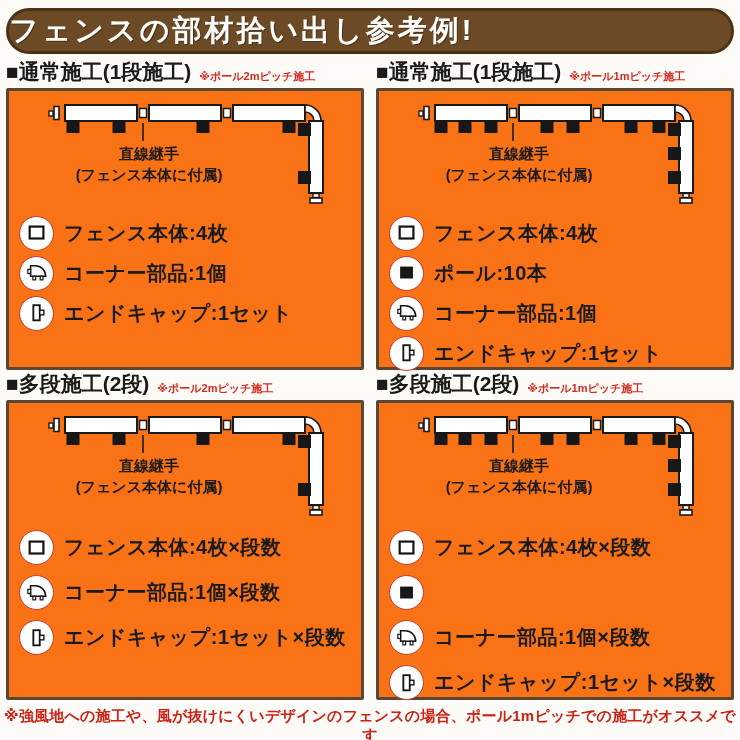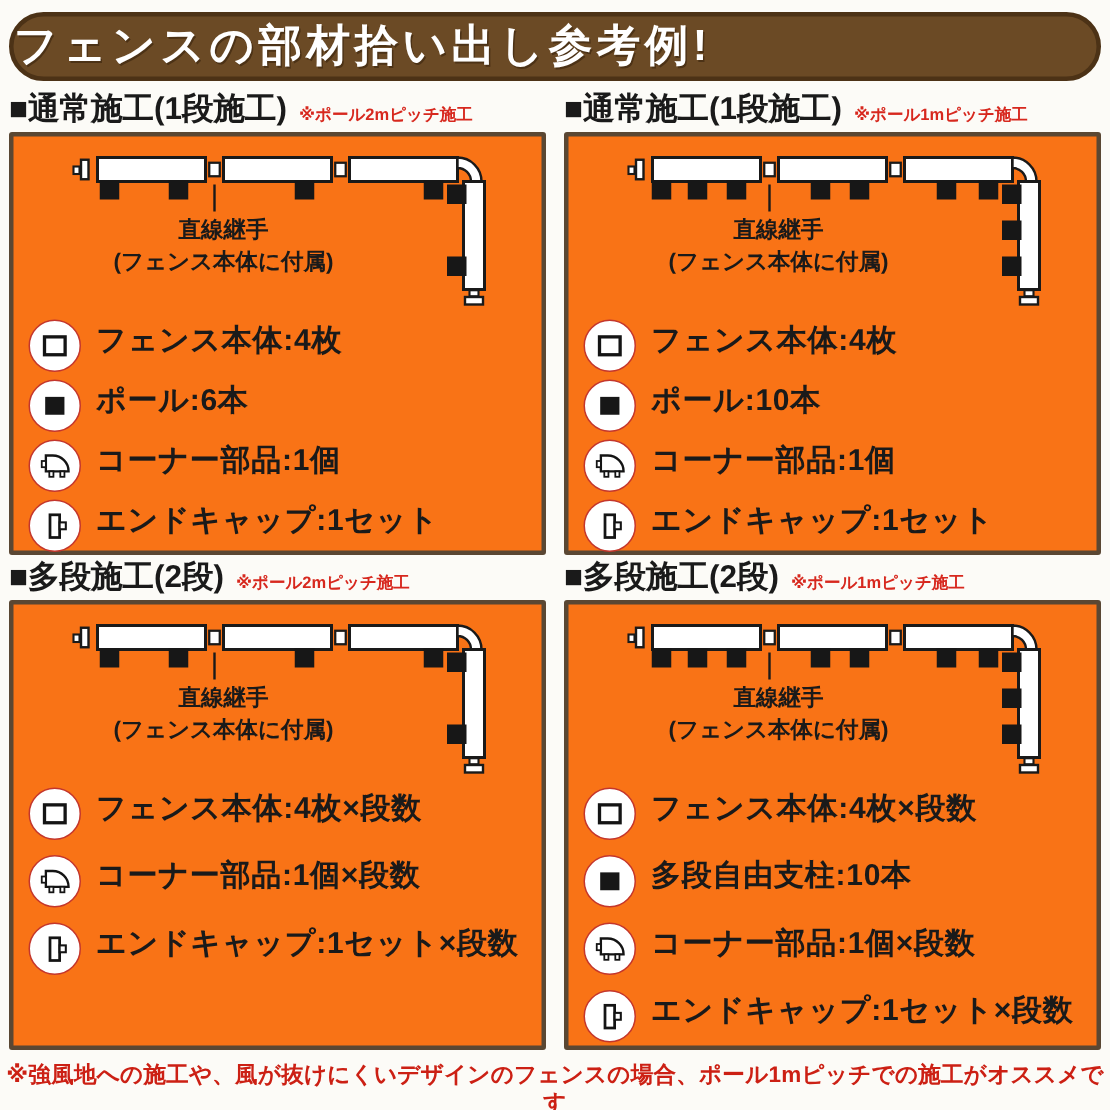--- a/index.html
+++ b/index.html
@@ -35,21 +35,21 @@
   .diagram{position:relative;height:112px;margin-top:6px;}
   .diagram svg{position:absolute;left:0;top:0;width:352px;height:112px;}
   .dlabel{
     position:absolute;left:18px;top:46px;width:244px;
     text-align:center;font-weight:bold;color:#1a1a1a;
     font-size:15px;line-height:1.4;
   }
   .items{display:flex;flex-direction:column;padding:4px 0 0 10px;}
   .panel.top .items .item{height:40px;}
   .panel.bottom .items .item{height:45px;}
-  .item{display:flex;gap:10px;}
+  .item{display:flex;align-items:center;gap:10px;}
   .badge{
     width:33px;height:33px;flex:0 0 33px;border-radius:50%;
     border:1.5px solid #c4362c;display:flex;align-items:center;justify-content:center;
     background:#fff;
   }
   .badge svg{width:22px;height:22px;display:block;}
   .item .lbl{font-size:20px;font-weight:bold;color:#1a1a1a;letter-spacing:0.5px;}
   .footer-note{
     margin-top:7px;text-align:center;
     font-size:15px;font-weight:bold;color:#cc2014;letter-spacing:0.2px;
@@ -101,28 +101,20 @@
         </div>
       </div>
       <div class="items">
         <div class="item">
           <span class="badge">
               <svg viewBox="0 0 24 24">
                 <rect x="4" y="5" width="15" height="13" fill="#fff" stroke="#141414" stroke-width="2.4"></rect>
               </svg>
             </span>
           <span class="lbl">フェンス本体:4枚</span>
-        </div>
-        <div class="item">
-          <span class="badge">
-              <svg viewBox="0 0 24 24">
-                <rect x="4.5" y="5" width="14" height="13" fill="#171717"></rect>
-              </svg>
-            </span>
-          <span class="lbl">ポール:6本</span>
         </div>
         <div class="item">
           <span class="badge">
               <svg viewBox="0 0 24 24">
                 <path d="M5 4 L10 4 A11.5 11.5 0 0 1 21.5 15.5 L5 15.5 Z" fill="#fff" stroke="#141414" stroke-width="1.7"></path>
                 <rect x="2" y="8" width="3" height="4.5" fill="#fff" stroke="#141414" stroke-width="1.3"></rect>
                 <rect x="7.5" y="15.5" width="3" height="4" fill="#fff" stroke="#141414" stroke-width="1.3"></rect>
                 <rect x="15.5" y="15.5" width="3" height="4" fill="#fff" stroke="#141414" stroke-width="1.3"></rect>
               </svg>
             </span>
@@ -339,21 +331,20 @@
               </svg>
             </span>
           <span class="lbl">フェンス本体:4枚×段数</span>
         </div>
         <div class="item">
           <span class="badge">
               <svg viewBox="0 0 24 24">
                 <rect x="4.5" y="5" width="14" height="13" fill="#171717"></rect>
               </svg>
             </span>
-          <span class="lbl">多段自由支柱:10本</span>
         </div>
         <div class="item">
           <span class="badge">
               <svg viewBox="0 0 24 24">
                 <path d="M5 4 L10 4 A11.5 11.5 0 0 1 21.5 15.5 L5 15.5 Z" fill="#fff" stroke="#141414" stroke-width="1.7"></path>
                 <rect x="2" y="8" width="3" height="4.5" fill="#fff" stroke="#141414" stroke-width="1.3"></rect>
                 <rect x="7.5" y="15.5" width="3" height="4" fill="#fff" stroke="#141414" stroke-width="1.3"></rect>
                 <rect x="15.5" y="15.5" width="3" height="4" fill="#fff" stroke="#141414" stroke-width="1.3"></rect>
               </svg>
             </span>

